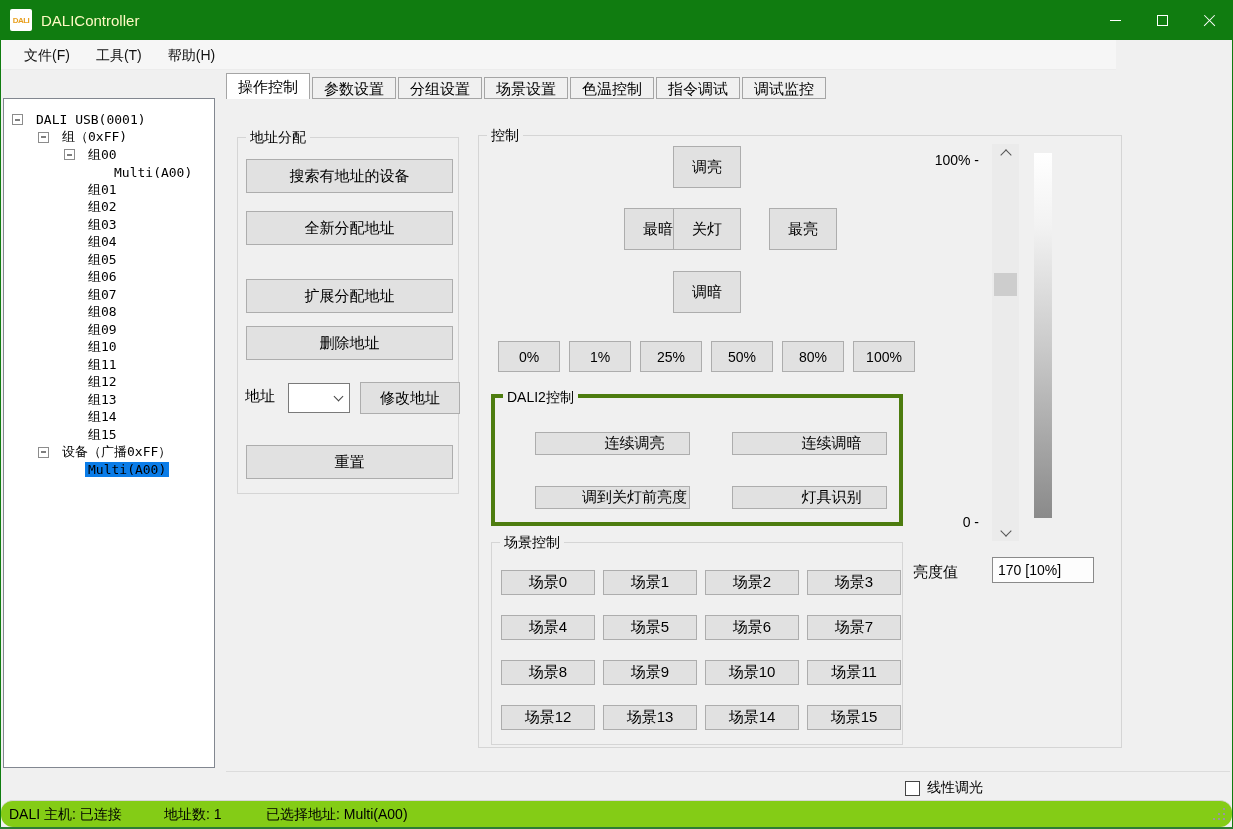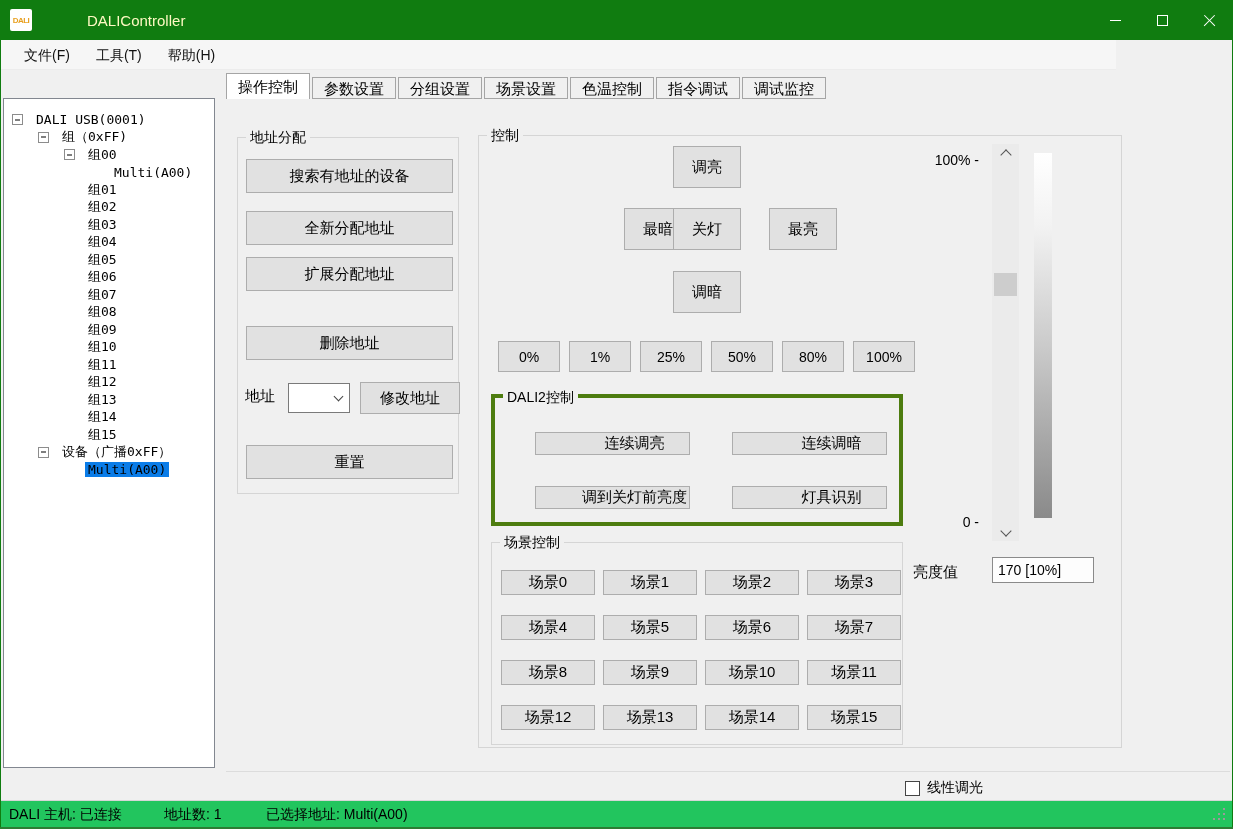--- a/index.html
+++ b/index.html
@@ -1,20 +1,20 @@
 <!DOCTYPE html>
 <html><head>
 <meta charset="utf-8">
 <style>
   * { margin:0; padding:0; box-sizing:border-box; }
   body { background:#444; font-family:"Liberation Sans", sans-serif; }
   .window { position:relative; width:1233px; height:829px; background:#f0f0f0; overflow:hidden; }
 
   
-  .titlebar { position:absolute; left:0; top:0; width:1233px; height:40px; background:#107c10; display:flex; align-items:center;gap:46px; }
+  .titlebar { position:absolute; left:0; top:0; width:1233px; height:40px; background:#107c10; display:flex; align-items:center; }
   .app-icon { width:22px; height:22px; margin-left:10px; background:#fff; border-radius:2px; display:flex; align-items:center; justify-content:center; font-size:8px; font-weight:bold; color:#e8a020; letter-spacing:-0.5px; }
   .title-text { color:#fef9c3; font-size:15px; margin-left:9px; }
   .win-controls { position:absolute; right:0; top:0; height:40px; display:flex; }
   .win-btn { width:47px; height:40px; display:flex; align-items:center; justify-content:center; }
   .min-glyph { width:11px; height:1px; background:#fff; }
   .max-glyph { width:11px; height:11px; border:1px solid #fff; }
   .x-glyph { position:relative; width:13px; height:13px; }
   .x-glyph::before, .x-glyph::after { content:""; position:absolute; left:-1px; top:6px; width:15px; height:1.3px; background:#fff; }
   .x-glyph::before { transform:rotate(45deg); }
   .x-glyph::after { transform:rotate(-45deg); }
@@ -46,21 +46,21 @@
   .groupbox { position:absolute; border:1px solid #d5d5d5; }
   .legend { position:absolute; top:-9px; left:8px; background:#f0f0f0; padding:0 4px; font-size:14px; color:#000; }
 
   .btn { position:absolute; background:#e1e1e1; border:1px solid #adadad; font-family:"Liberation Sans", sans-serif; font-size:15px; color:#000; display:flex; align-items:center; justify-content:center; cursor:default; }
 
   
   .gb-addr { left:237px; top:137px; width:222px; height:357px; }
   .addr-btn { left:8px; width:207px; height:34px; }
   .addr-btn:nth-of-type(1) { top:21px; }
   .addr-btn:nth-of-type(2) { top:73px; }
-  .addr-btn:nth-of-type(3) { top:119px; }
+  .addr-btn:nth-of-type(3) { top:141px; }
   .addr-btn:nth-of-type(4) { top:188px; }
   .addr-label { position:absolute; left:7px; top:249px; font-size:15px; }
   .combo { position:absolute; left:50px; top:245px; width:62px; height:30px; background:#fff; border:1px solid #7a7a7a; display:flex; align-items:center; justify-content:space-between; padding:0 7px; }
   .combo-value { font-size:13px; }
   .chev-down { width:7px; height:7px; border-right:1.5px solid #444; border-bottom:1.5px solid #444; transform:rotate(45deg); margin-top:-3px; }
   .modify-btn { left:122px; top:244px; width:100px; height:32px; }
   .reset-btn { left:8px; top:307px; width:207px; height:34px; }
 
   
   .gb-ctrl { left:478px; top:135px; width:644px; height:613px; }
@@ -98,21 +98,21 @@
   .gradientbar { position:absolute; left:555px; top:17px; width:18px; height:365px; background:linear-gradient(to bottom, #ffffff 0%, #f2f2f2 20%, #c8c8c8 55%, #8a8a8a 100%); }
   .bright-label { position:absolute; left:434px; top:427px; font-size:15px; }
   .bright-value { position:absolute; left:513px; top:421px; width:102px; height:26px; background:#fdfdfd; border:1px solid #8a8a8a; font-size:14px; line-height:24px; padding-left:5px; color:#000; }
 
   
   .chk-row { position:absolute; left:905px; top:779px; display:flex; align-items:center; }
   .chk-box { width:15px; height:15px; background:#fff; border:1px solid #444; flex:none; }
   .chk-label { margin-left:7px; font-size:14px; color:#000; }
 
   
-  .statusbar { position:absolute; left:1px; top:800px; width:1231px; height:27px; background:#22c55e; border-top:1px solid #d6d6d6; font-size:14px; color:#000; }
+  .statusbar { position:absolute; left:1px; top:800px; width:1231px; height:27px; background:#84cc16; border-top:1px solid #d6d6d6; font-size:14px; color:#000;border-radius:12px; }
   .sb-host { position:absolute; left:8px; top:5px; }
   .sb-count { position:absolute; left:163px; top:5px; }
   .sb-selected { position:absolute; left:265px; top:5px; }
   .grip { position:absolute; right:7px; bottom:7px; width:2px; height:2px; background:#9a9a9a;
           box-shadow:0 -5px #9a9a9a, 0 -10px #9a9a9a, -5px 0 #9a9a9a, -10px 0 #9a9a9a, -5px -5px #9a9a9a; }
 </style>
 </head>
 <body>
 
 <div class="window">

